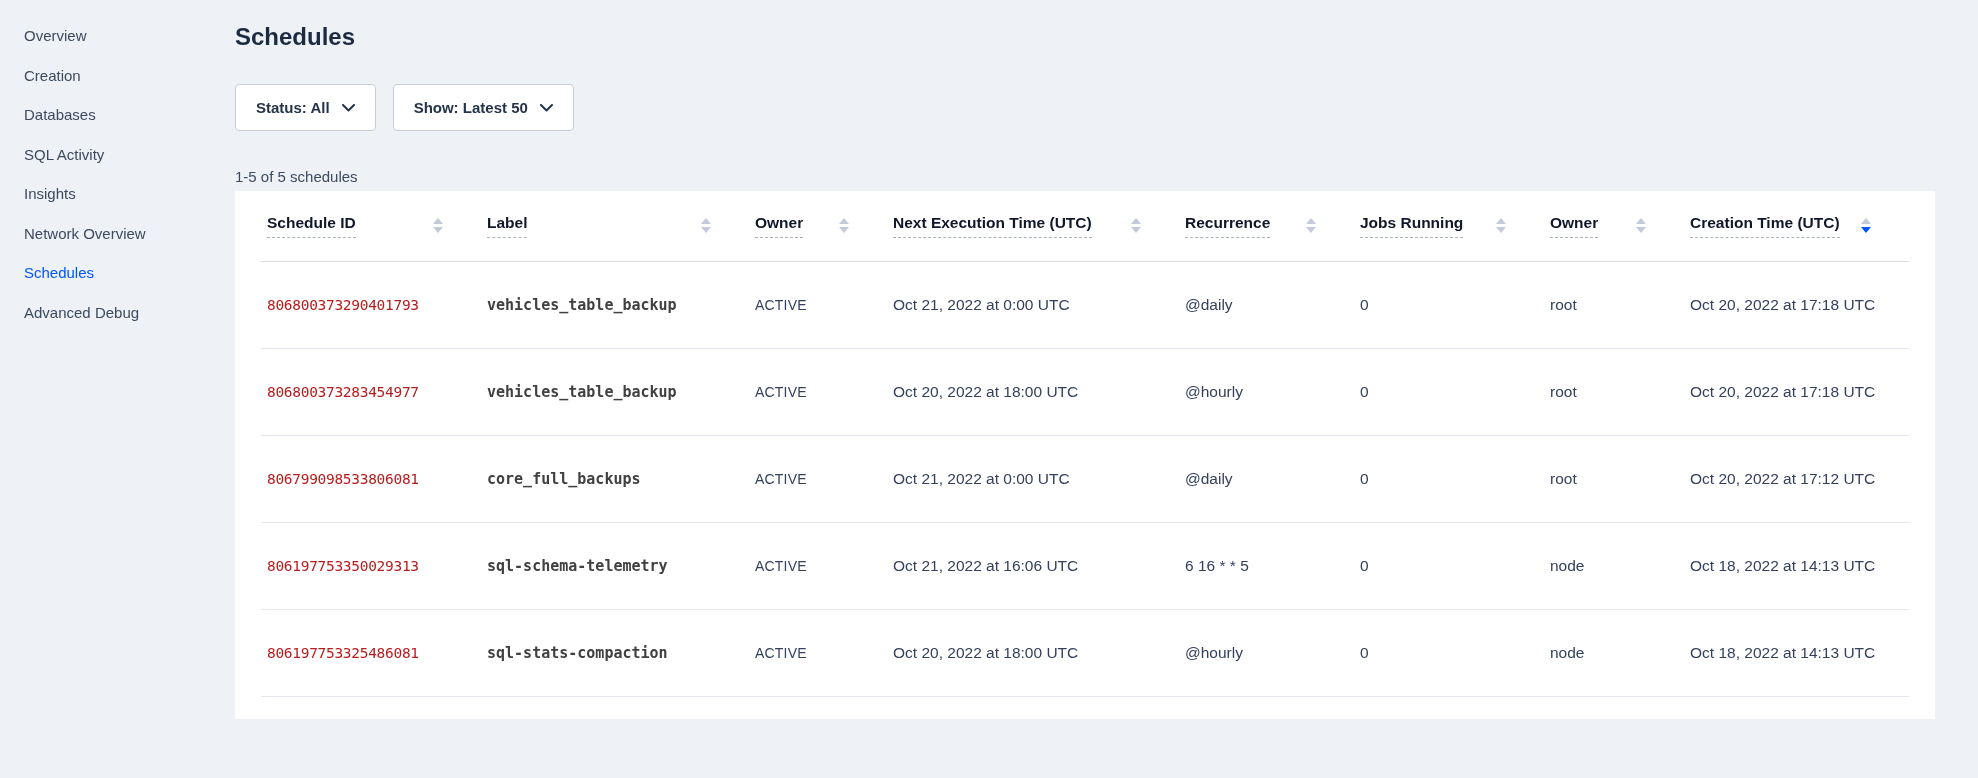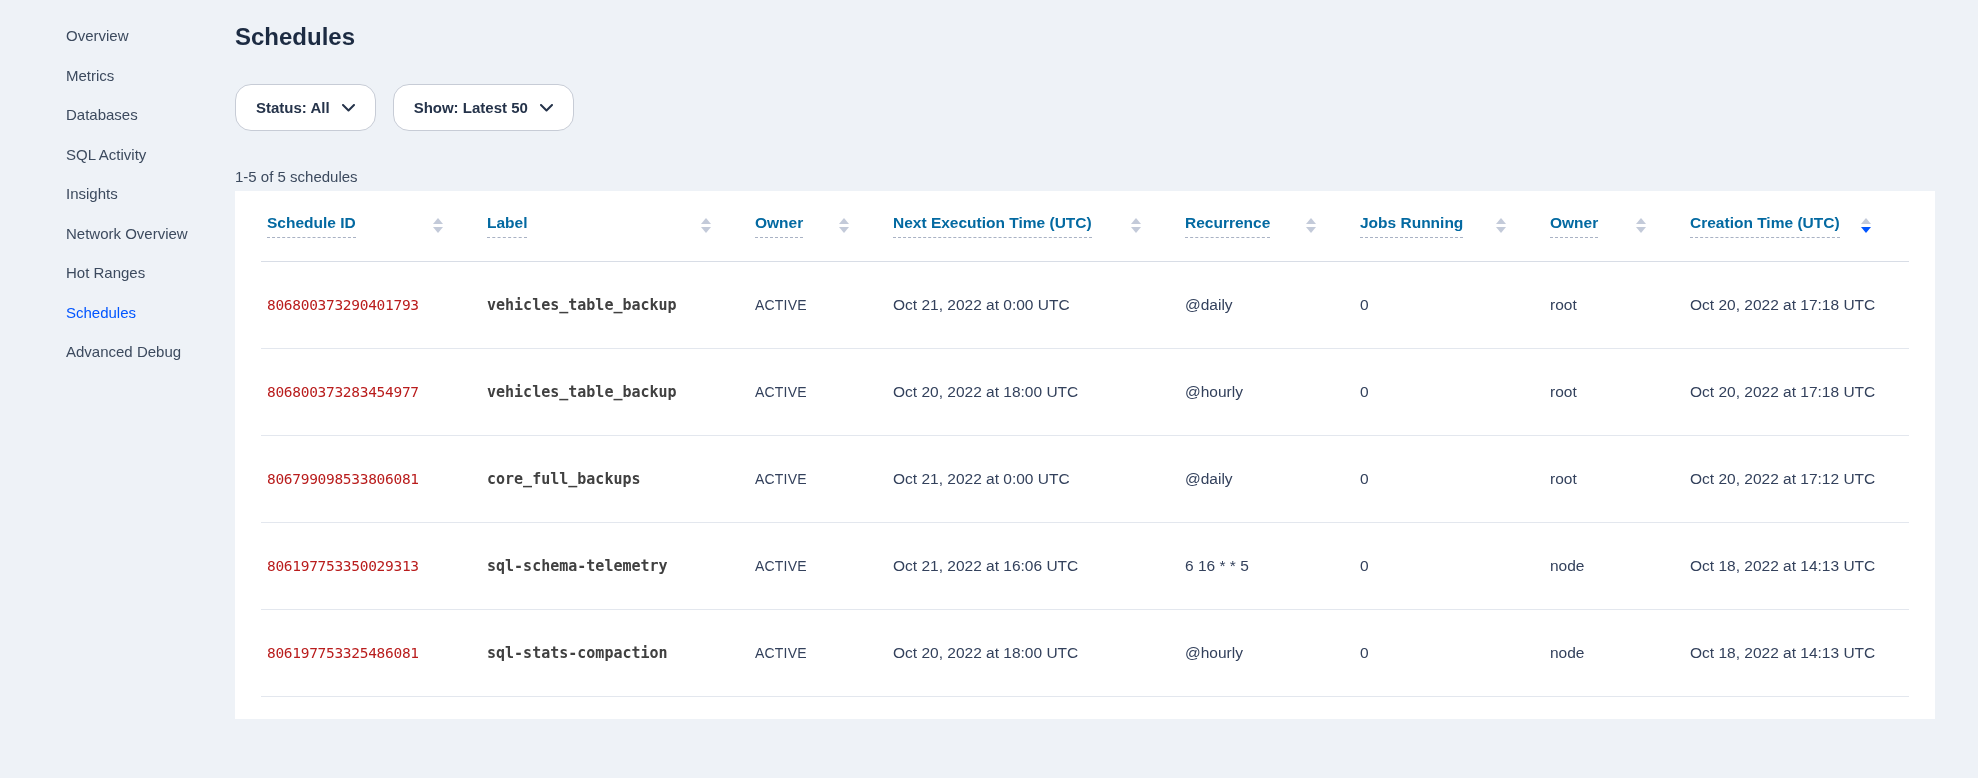--- a/index.html
+++ b/index.html
@@ -16,50 +16,49 @@
   body{
     width:1978px;height:778px;overflow:hidden;
     background:var(--bg);
     font-family:"Liberation Sans","DejaVu Sans",sans-serif;
     color:var(--nav-ink);
   }
   
   .sidebar{
     position:absolute;left:0;top:0;width:235px;height:778px;
     padding:16px 0 0 24px;
-    margin-left:42px;
   }
   .sidebar ul{list-style:none;margin:0;padding:0;}
   .nav-item{
     height:39.5px;display:flex;align-items:center;
     font-size:15px;color:var(--nav-ink);cursor:pointer;white-space:nowrap;
   }
   .nav-item.active{color:var(--accent);}
   
   .main{margin-left:235px;width:1700px;}
   .page-title{
     margin:20px 0 0;font-size:24px;line-height:33px;font-weight:700;color:#1c2b42;
   }
   .filters{display:flex;gap:17px;margin-top:31px;}
   .dropdown{
     display:flex;align-items:center;gap:12px;height:47px;padding:0 20px;
-    background:#fff;border:1px solid #c7ccd6;border-radius:16px;
+    background:#fff;border:1px solid #c7ccd6;border-radius:4px;
     font-family:inherit;font-size:15px;font-weight:600;color:#25334a;cursor:pointer;
   }
   .chev{display:block;}
   .results{margin-top:37px;margin-bottom:0;font-size:15px;color:var(--nav-ink);}
   
   .card{margin-top:6px;background:#fff;padding:0 26px 22px;}
   table{width:100%;border-collapse:collapse;table-layout:fixed;}
   col.c0{width:220px;} col.c1{width:268px;} col.c2{width:138px;} col.c3{width:292px;}
   col.c4{width:175px;} col.c5{width:190px;} col.c6{width:140px;}
   th{height:70px;border-bottom:1px solid var(--border-head);padding:0;text-align:left;}
   .th-inner{display:flex;align-items:center;justify-content:space-between;padding:0 38px 0 6px;}
   .col-label{
-    font-size:15.5px;font-weight:600;color:#0369a1;white-space:nowrap;
+    font-size:15.5px;font-weight:600;color:#0f172a;white-space:nowrap;
     border-bottom:1px dashed #a9b2c4;padding-bottom:5px;
   }
   .sort-icon{display:flex;flex-direction:column;gap:3px;flex:0 0 auto;margin-left:10px;}
   .tri{display:block;width:0;height:0;border-left:5px solid transparent;border-right:5px solid transparent;}
   .tri-up{border-bottom:6px solid var(--tri);}
   .tri-down{border-top:6px solid var(--tri);}
   .sort-desc .tri-down{border-top-color:var(--accent);}
   td{
     height:87px;border-bottom:1px solid var(--border-soft);
     padding:0 6px;font-size:15.5px;color:#33415c;vertical-align:middle;white-space:nowrap;
@@ -69,26 +68,25 @@
   td.cell-status{font-size:14px;letter-spacing:0.2px;}
 </style>
 </head>
 <body>
 
 <div class="app">
 
   <nav class="sidebar">
     <ul id="nav-list">
         <li class="nav-item">Overview</li>
-        <li class="nav-item">Metrics</li>
+        <li class="nav-item">Creation</li>
         <li class="nav-item">Databases</li>
         <li class="nav-item">SQL Activity</li>
         <li class="nav-item">Insights</li>
         <li class="nav-item">Network Overview</li>
-        <li class="nav-item">Hot Ranges</li>
         <li class="nav-item active">Schedules</li>
         <li class="nav-item">Advanced Debug</li>
       </ul>
   </nav>
 
   <main class="main">
 
     <h1 class="page-title">Schedules</h1>
 
     <div class="filters">

